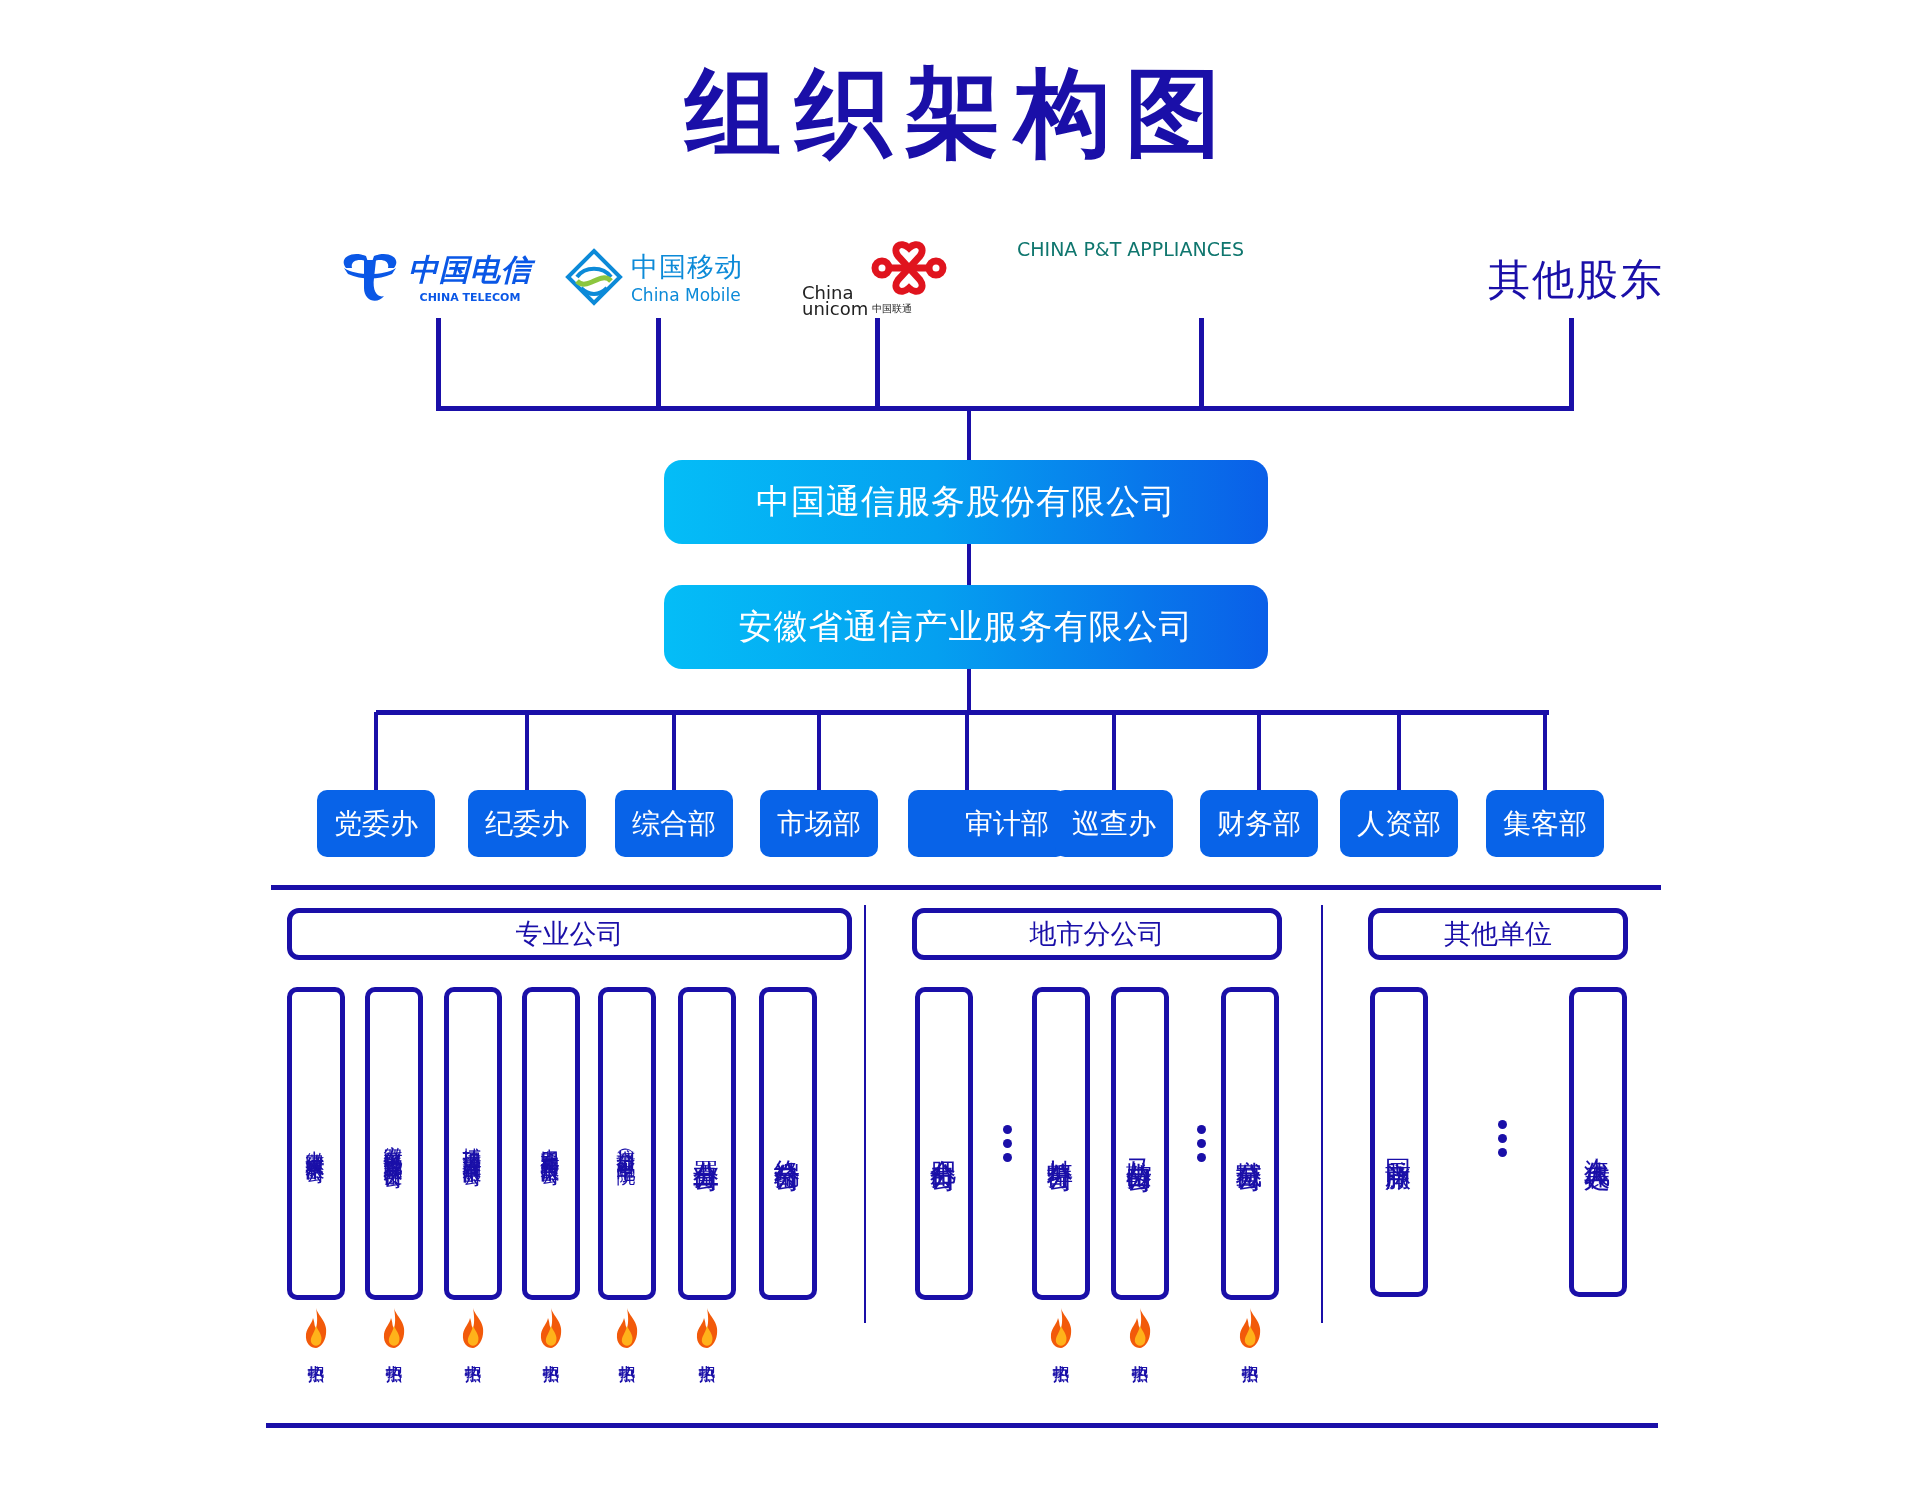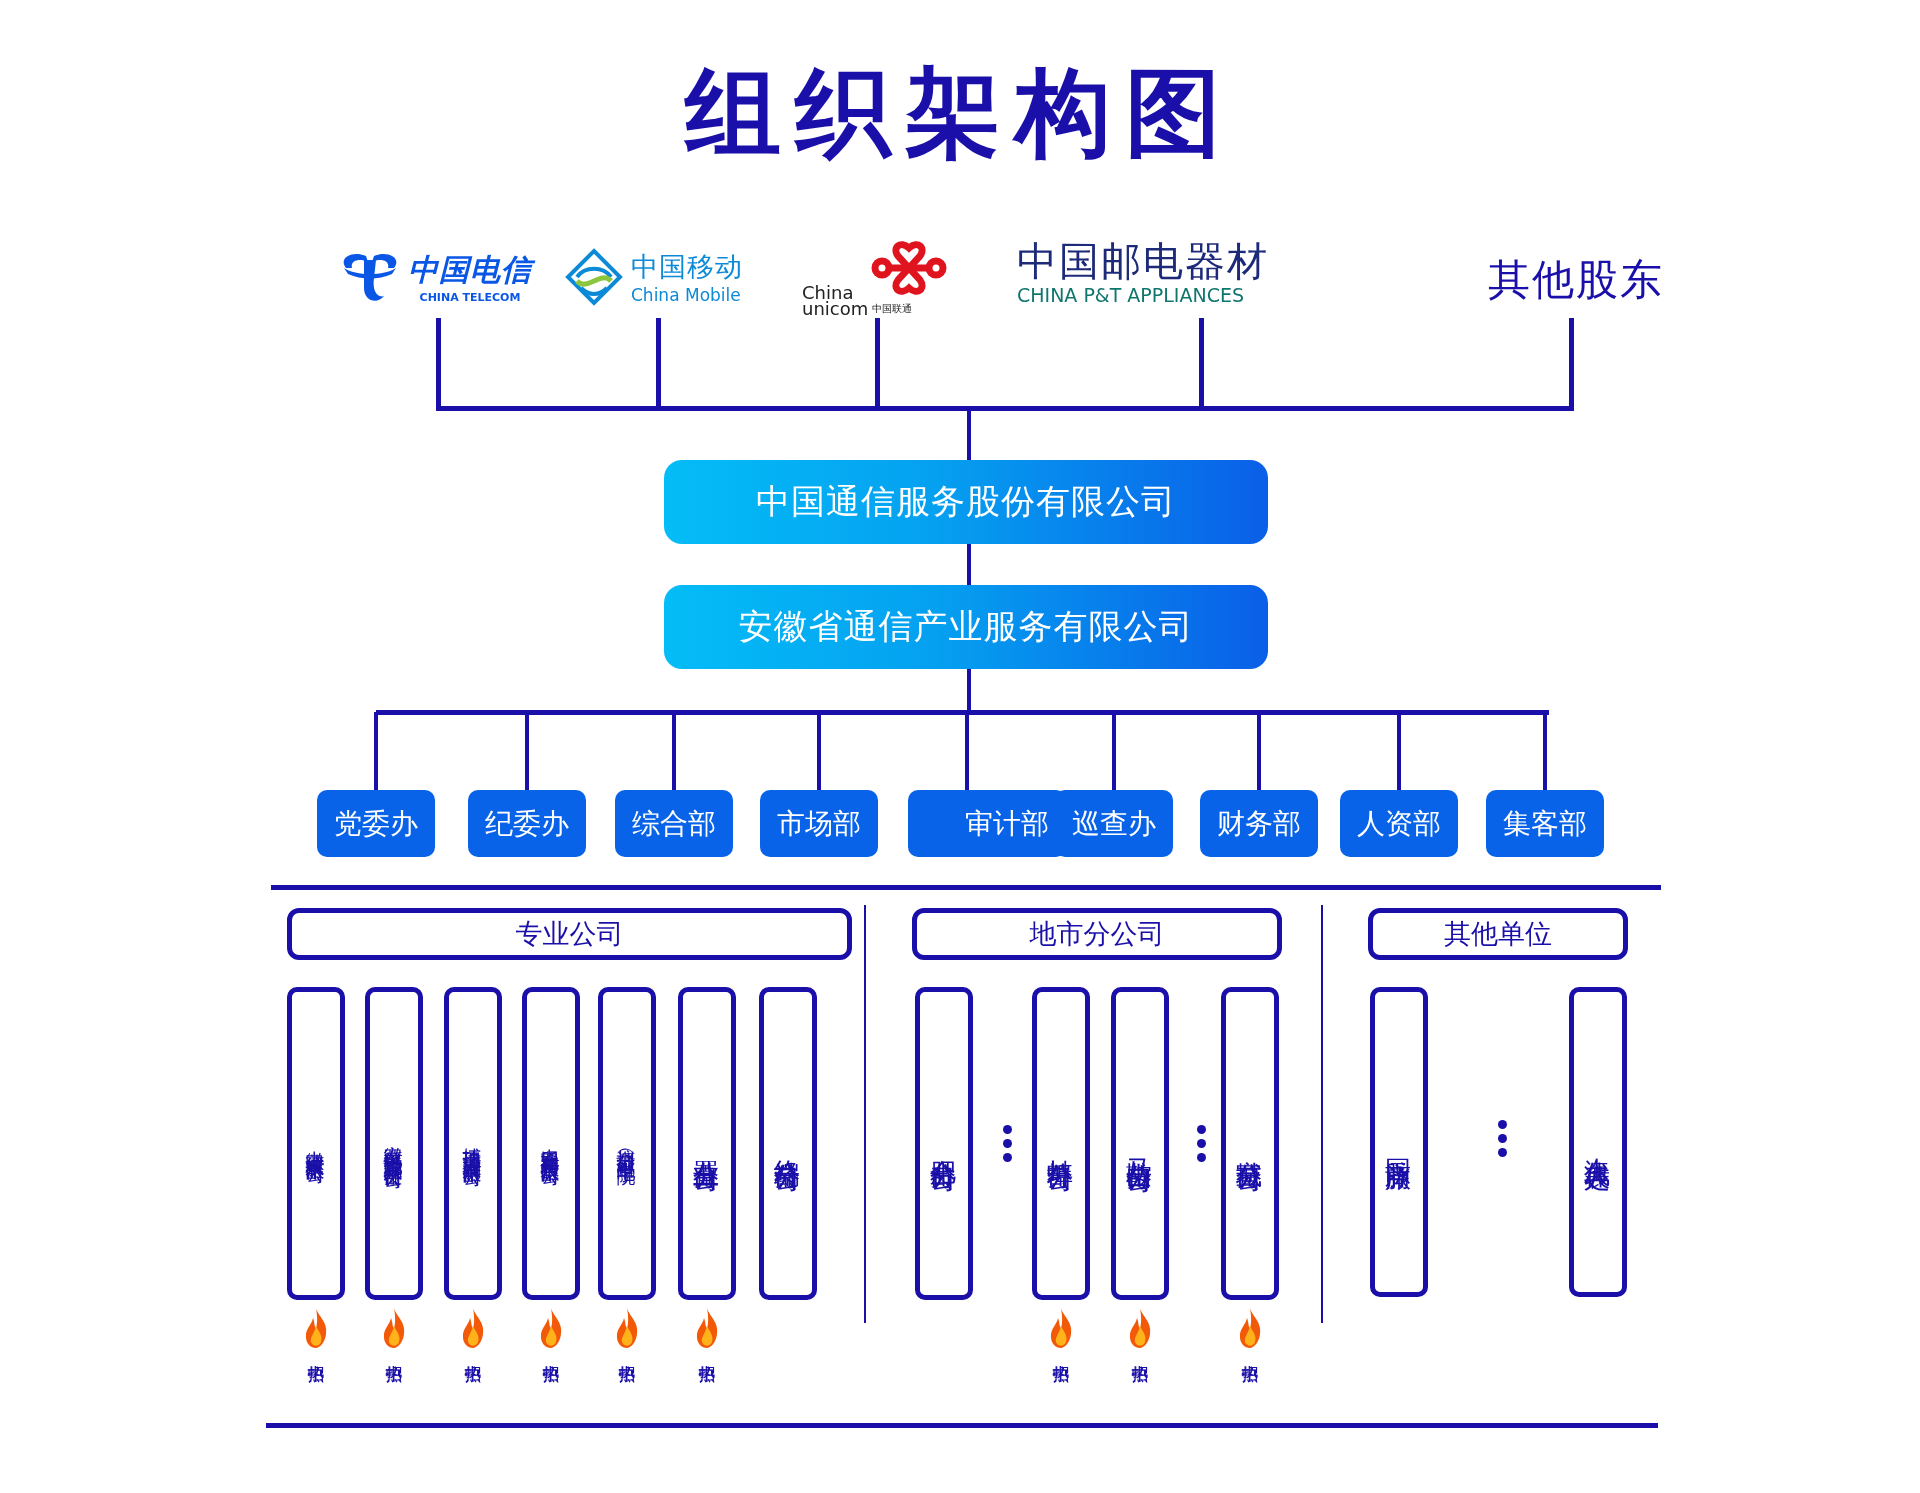--- a/index.html
+++ b/index.html
@@ -59,21 +59,20 @@
       <path d="M19 30 L59 30"></path>
     </g>
   </svg>
   <span class="abs" style="left:2px;top:44px;font-size:18px;color:#222;">China</span>
   <span class="abs" style="left:2px;top:60px;font-size:18px;color:#222;">unicom</span>
   <span class="abs" style="left:72px;top:64px;font-size:10px;color:#222;">中国联通</span>
 </div>
 
 <div class="logo" style="left:1005px;top:238px;">
   <div style="margin-left:12px;display:flex;flex-direction:column;">
-    <span style="font-size:40px;color:#1d2a7a;letter-spacing:2px;line-height:46px;">中国邮电器材</span>
     <span style="font-size:19px;color:#0f766e;">CHINA P&amp;T APPLIANCES</span>
   </div>
 </div>
 
 <div class="abs" style="left:1488px;top:252px;font-size:42px;color:#1a0fa8;letter-spacing:2px;">其他股东</div>
 
 <div class="line" style="left:436px;top:318px;width:5px;height:93px;"></div>
 <div class="line" style="left:656px;top:318px;width:5px;height:93px;"></div>
 <div class="line" style="left:875px;top:318px;width:5px;height:93px;"></div>
 <div class="line" style="left:1199px;top:318px;width:5px;height:93px;"></div>

